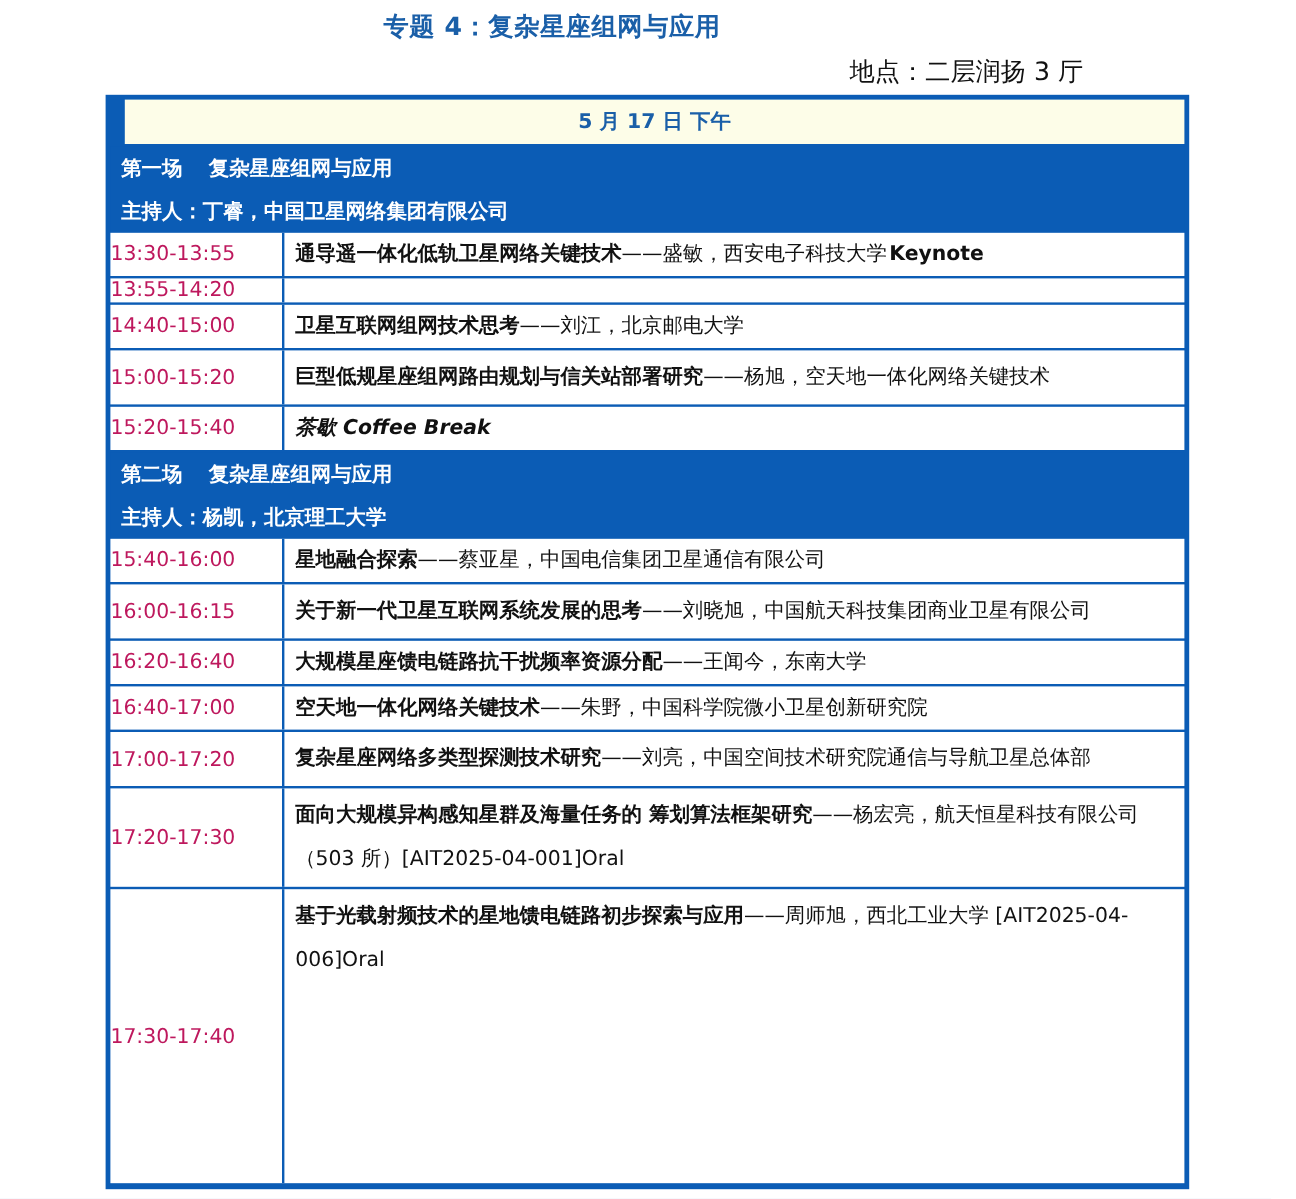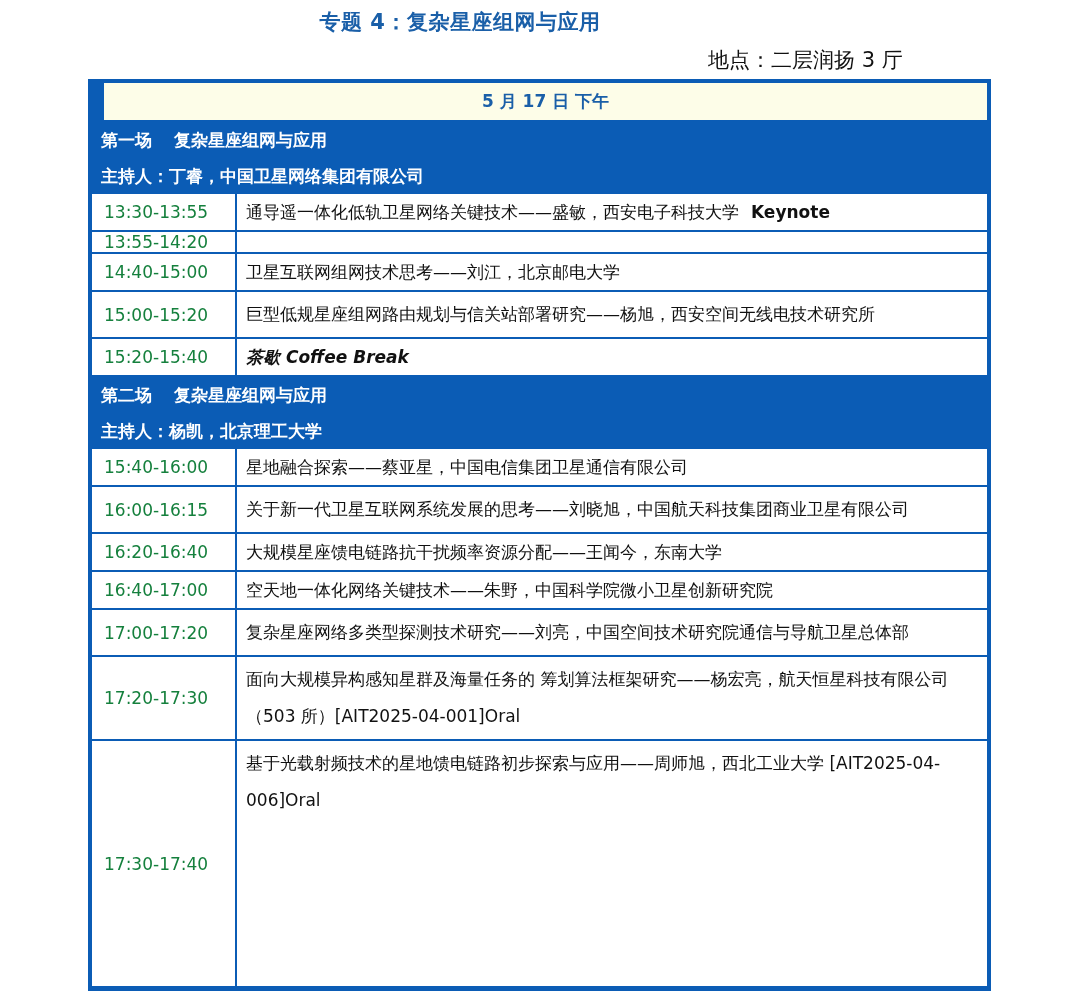--- a/index.html
+++ b/index.html
@@ -82,39 +82,39 @@
       margin-bottom: 2px;
     }
     .row:last-child {
       margin-bottom: 0;
     }
     .row .time {
       width: 145px;
       flex: 0 0 145px;
       display: flex;
       align-items: center;
-      padding-left: 12px;
-      font-size: 17px;
-      color: #15803d;
+      padding-left: 0;
+      font-size: 17px;
+      color: #be185d;
       box-sizing: border-box;
       border-right: 2px solid #0b5cb5;
     }
     .row .content {
       flex: 1;
       padding: 4px 8px 4px 9px;
       font-size: 17px;
       line-height: 37px;
       color: #111111;
     }
     .row .content .title {
-      font-weight: normal;
+      font-weight: bold;
     }
     .row .content .tag {
       font-weight: bold;
-      margin-left: 12px;
+      margin-left: 2px;
     }
     .row .content .italic {
       font-style: italic;
       font-weight: bold;
       margin-top: 19px;
     }
     .row.single .content {
       line-height: 30px;
       padding-top: 3px;
       padding-bottom: 3px;
@@ -154,21 +154,21 @@
     <div class="row single">
       <div class="time">14:40-15:00</div>
       <div class="content">
         <span class="title">卫星互联网组网技术思考</span><span>——刘江，北京邮电大学</span>
       </div>
     </div>
 
     <div class="row">
       <div class="time">15:00-15:20</div>
       <div class="content">
-        <span class="title">巨型低规星座组网路由规划与信关站部署研究</span><span>——杨旭，西安空间无线电技术研究所</span>
+        <span class="title">巨型低规星座组网路由规划与信关站部署研究</span><span>——杨旭，空天地一体化网络关键技术</span>
       </div>
     </div>
 
     <div class="row single">
       <div class="time">15:20-15:40</div>
       <div class="content">
         <span class="italic">茶歇  Coffee Break</span>
       </div>
     </div>
 

